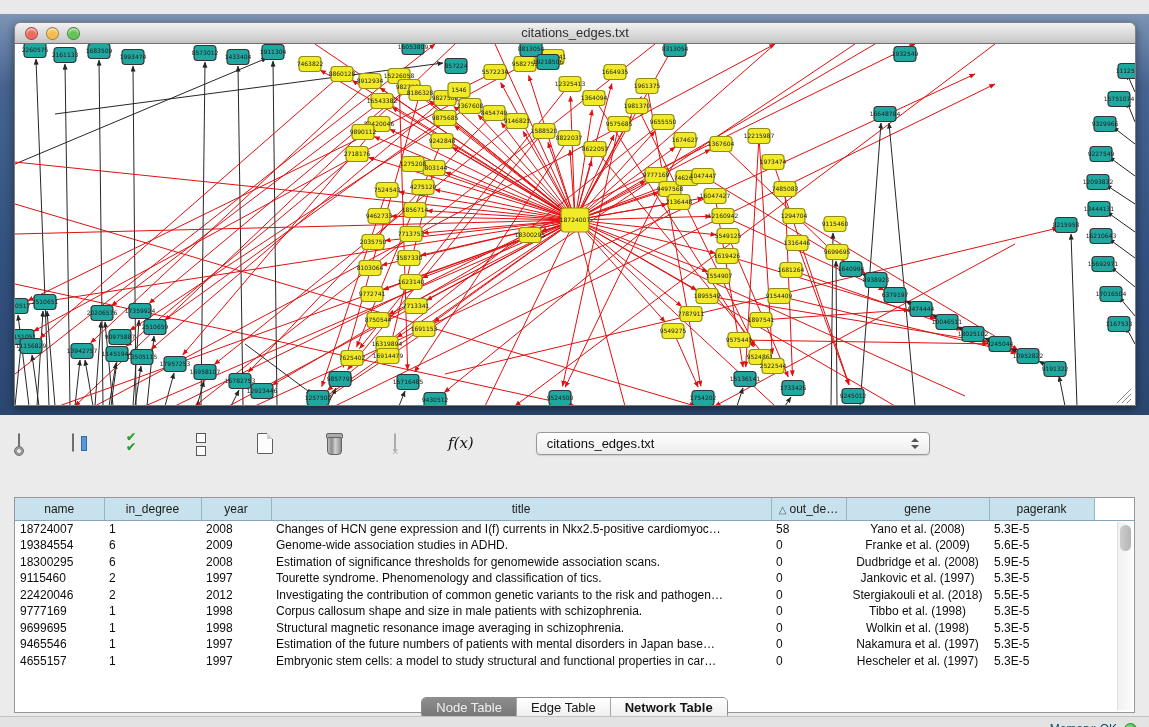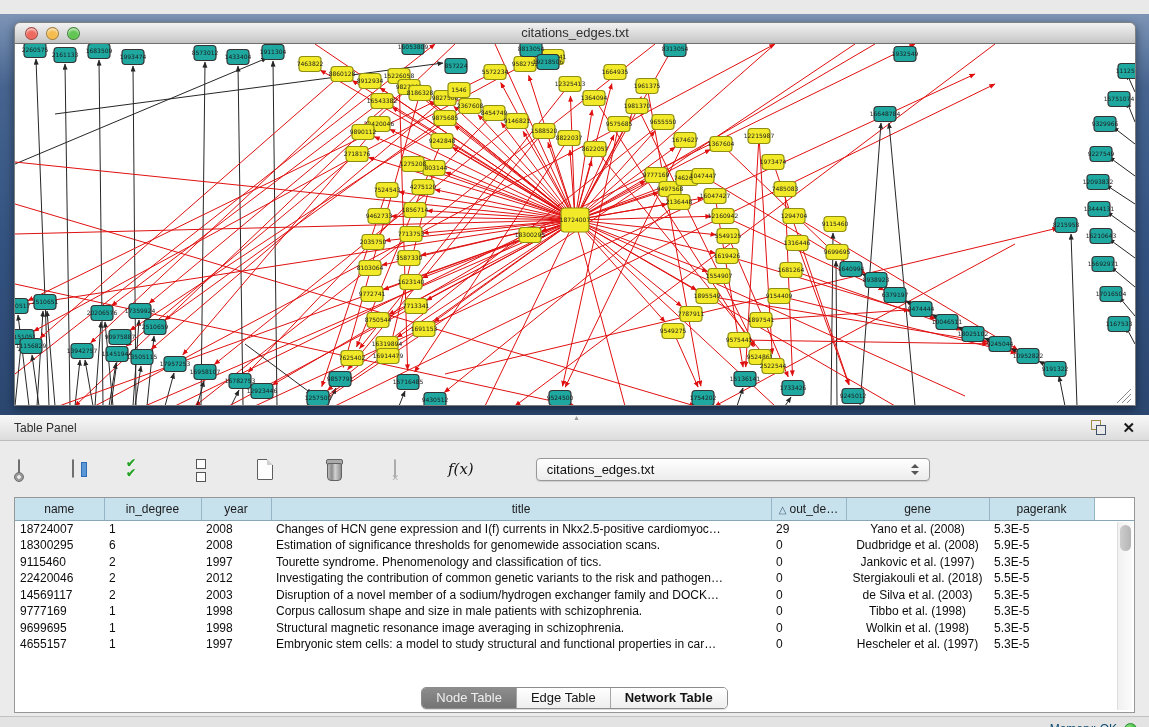--- a/index.html
+++ b/index.html
@@ -83,21 +83,21 @@
   th.filler { background:#fff; border-right:none; }
   th .sortglyph { font-size:10px; color:#44637a; margin-right:3px; }
   td { height:16px; line-height:16.5px; font-size:12px; color:#0c0c0c; padding:0 5px;
     white-space:nowrap; overflow:hidden; }
   td.al-center { text-align:center; }
   .vscroll { position:absolute; right:2px; top:24px; bottom:2px; width:15px;
     background:linear-gradient(90deg,#f1f1f1,#fbfbfb); border-left:1px solid #dedede; }
   .vthumb { width:11px; height:26px; margin:3px auto 0; border-radius:6px;
     background:linear-gradient(90deg,#cdcdcd,#b5b5b5); }
 
-  .tabsbar { position:absolute; left:0; top:272px; width:100%; display:flex; justify-content:center; }
+  .tabsbar { position:absolute; left:0; top:282px; width:100%; display:flex; justify-content:center; }
   .seg { display:flex; border:1px solid #8d8d8d; border-radius:5px; overflow:hidden;
     box-shadow:0 1px 1px rgba(0,0,0,.15); }
   .seg-item { padding:2px 14px 3px; font-size:13px; color:#151515; background:linear-gradient(#ffffff,#eeeeee);
     border-right:1px solid #a5a5a5; cursor:pointer; }
   .seg-item:last-child { border-right:none;font-weight:bold; }
   .seg-item.selected { background:linear-gradient(#8d8d8d,#747474); color:#efefef; }
 
   .statusbar { position:absolute; left:0; bottom:0; width:100%; height:25px; background:#e3e3e3;
     border-top:1px solid #c2c2c2; display:flex; align-items:center; justify-content:flex-end;
     padding-right:12px; font-size:12px; color:#0c4a6e; }
@@ -868,27 +868,20 @@
             </g>
             <line x1="1102" y1="359" x2="1116" y2="345" stroke="#8a8a8a" stroke-width="1"></line>
             <line x1="1107" y1="359" x2="1116" y2="350" stroke="#8a8a8a" stroke-width="1"></line>
             <line x1="1112" y1="359" x2="1116" y2="355" stroke="#8a8a8a" stroke-width="1"></line>
           </svg>
       </div>
     </div>
   </div>
 
   <div class="table-panel">
-    <div class="panel-titlebar">
-      <span class="panel-grip"></span>
-      <span class="panel-title">Table Panel</span>
-      <span class="spacer"></span>
-      <span class="float-icon"></span>
-      <span class="close-x"></span>
-    </div>
 
     <div class="toolbar" id="toolbar">
         <span class="tbicon ic-table-settings"><span class="mini-table"></span><span class="gear"></span></span>
         <span class="tbicon ic-column-select"><span class="mini-table"></span><span class="colbar"></span></span>
         <span class="tbicon ic-select-rows"></span>
         <span class="tbicon ic-clear-rows"></span>
         <span class="tbicon ic-new-document"></span>
         <span class="tbicon ic-delete"></span>
         <span class="tbicon ic-delete-table"><span class="mini-table"></span></span>
         <span class="tbicon ic-fx">f(x)</span>
@@ -924,23 +917,33 @@
               <th>pagerank</th>
               <th class="filler"></th>
             </tr>
           </thead>
         <tbody id="tbody">
             <tr class="datarow">
               <td class="al-left">18724007</td>
               <td class="al-left">1</td>
               <td class="al-left">2008</td>
               <td class="al-left">Changes of HCN gene expression and I(f) currents in Nkx2.5-positive cardiomyoc…</td>
-              <td class="al-left">29</td>
+              <td class="al-left">58</td>
               <td class="al-center">Yano et al. (2008)</td>
               <td class="al-left">5.3E-5</td>
+              <td></td>
+            </tr>
+            <tr class="datarow">
+              <td class="al-left">19384554</td>
+              <td class="al-left">6</td>
+              <td class="al-left">2009</td>
+              <td class="al-left">Genome-wide association studies in ADHD.</td>
+              <td class="al-left">0</td>
+              <td class="al-center">Franke et al. (2009)</td>
+              <td class="al-left">5.6E-5</td>
               <td></td>
             </tr>
             <tr class="datarow">
               <td class="al-left">18300295</td>
               <td class="al-left">6</td>
               <td class="al-left">2008</td>
               <td class="al-left">Estimation of significance thresholds for genomewide association scans.</td>
               <td class="al-left">0</td>
               <td class="al-center">Dudbridge et al. (2008)</td>
               <td class="al-left">5.9E-5</td>
@@ -960,50 +963,50 @@
               <td class="al-left">22420046</td>
               <td class="al-left">2</td>
               <td class="al-left">2012</td>
               <td class="al-left">Investigating the contribution of common genetic variants to the risk and pathogen…</td>
               <td class="al-left">0</td>
               <td class="al-center">Stergiakouli et al. (2018)</td>
               <td class="al-left">5.5E-5</td>
               <td></td>
             </tr>
             <tr class="datarow">
-              <td class="al-left">14569117</td>
-              <td class="al-left">2</td>
-              <td class="al-left">2003</td>
-              <td class="al-left">Disruption of a novel member of a sodium/hydrogen exchanger family and DOCK…</td>
-              <td class="al-left">0</td>
-              <td class="al-center">de Silva et al. (2003)</td>
-              <td class="al-left">5.3E-5</td>
-              <td></td>
-            </tr>
-            <tr class="datarow">
               <td class="al-left">9777169</td>
               <td class="al-left">1</td>
               <td class="al-left">1998</td>
               <td class="al-left">Corpus callosum shape and size in male patients with schizophrenia.</td>
               <td class="al-left">0</td>
               <td class="al-center">Tibbo et al. (1998)</td>
               <td class="al-left">5.3E-5</td>
               <td></td>
             </tr>
             <tr class="datarow">
               <td class="al-left">9699695</td>
               <td class="al-left">1</td>
               <td class="al-left">1998</td>
               <td class="al-left">Structural magnetic resonance image averaging in schizophrenia.</td>
               <td class="al-left">0</td>
               <td class="al-center">Wolkin et al. (1998)</td>
               <td class="al-left">5.3E-5</td>
               <td></td>
             </tr>
             <tr class="datarow">
+              <td class="al-left">9465546</td>
+              <td class="al-left">1</td>
+              <td class="al-left">1997</td>
+              <td class="al-left">Estimation of the future numbers of patients with mental disorders in Japan base…</td>
+              <td class="al-left">0</td>
+              <td class="al-center">Nakamura et al. (1997)</td>
+              <td class="al-left">5.3E-5</td>
+              <td></td>
+            </tr>
+            <tr class="datarow">
               <td class="al-left">4655157</td>
               <td class="al-left">1</td>
               <td class="al-left">1997</td>
               <td class="al-left">Embryonic stem cells: a model to study structural and functional properties in car…</td>
               <td class="al-left">0</td>
               <td class="al-center">Hescheler et al. (1997)</td>
               <td class="al-left">5.3E-5</td>
               <td></td>
             </tr>
           </tbody>

